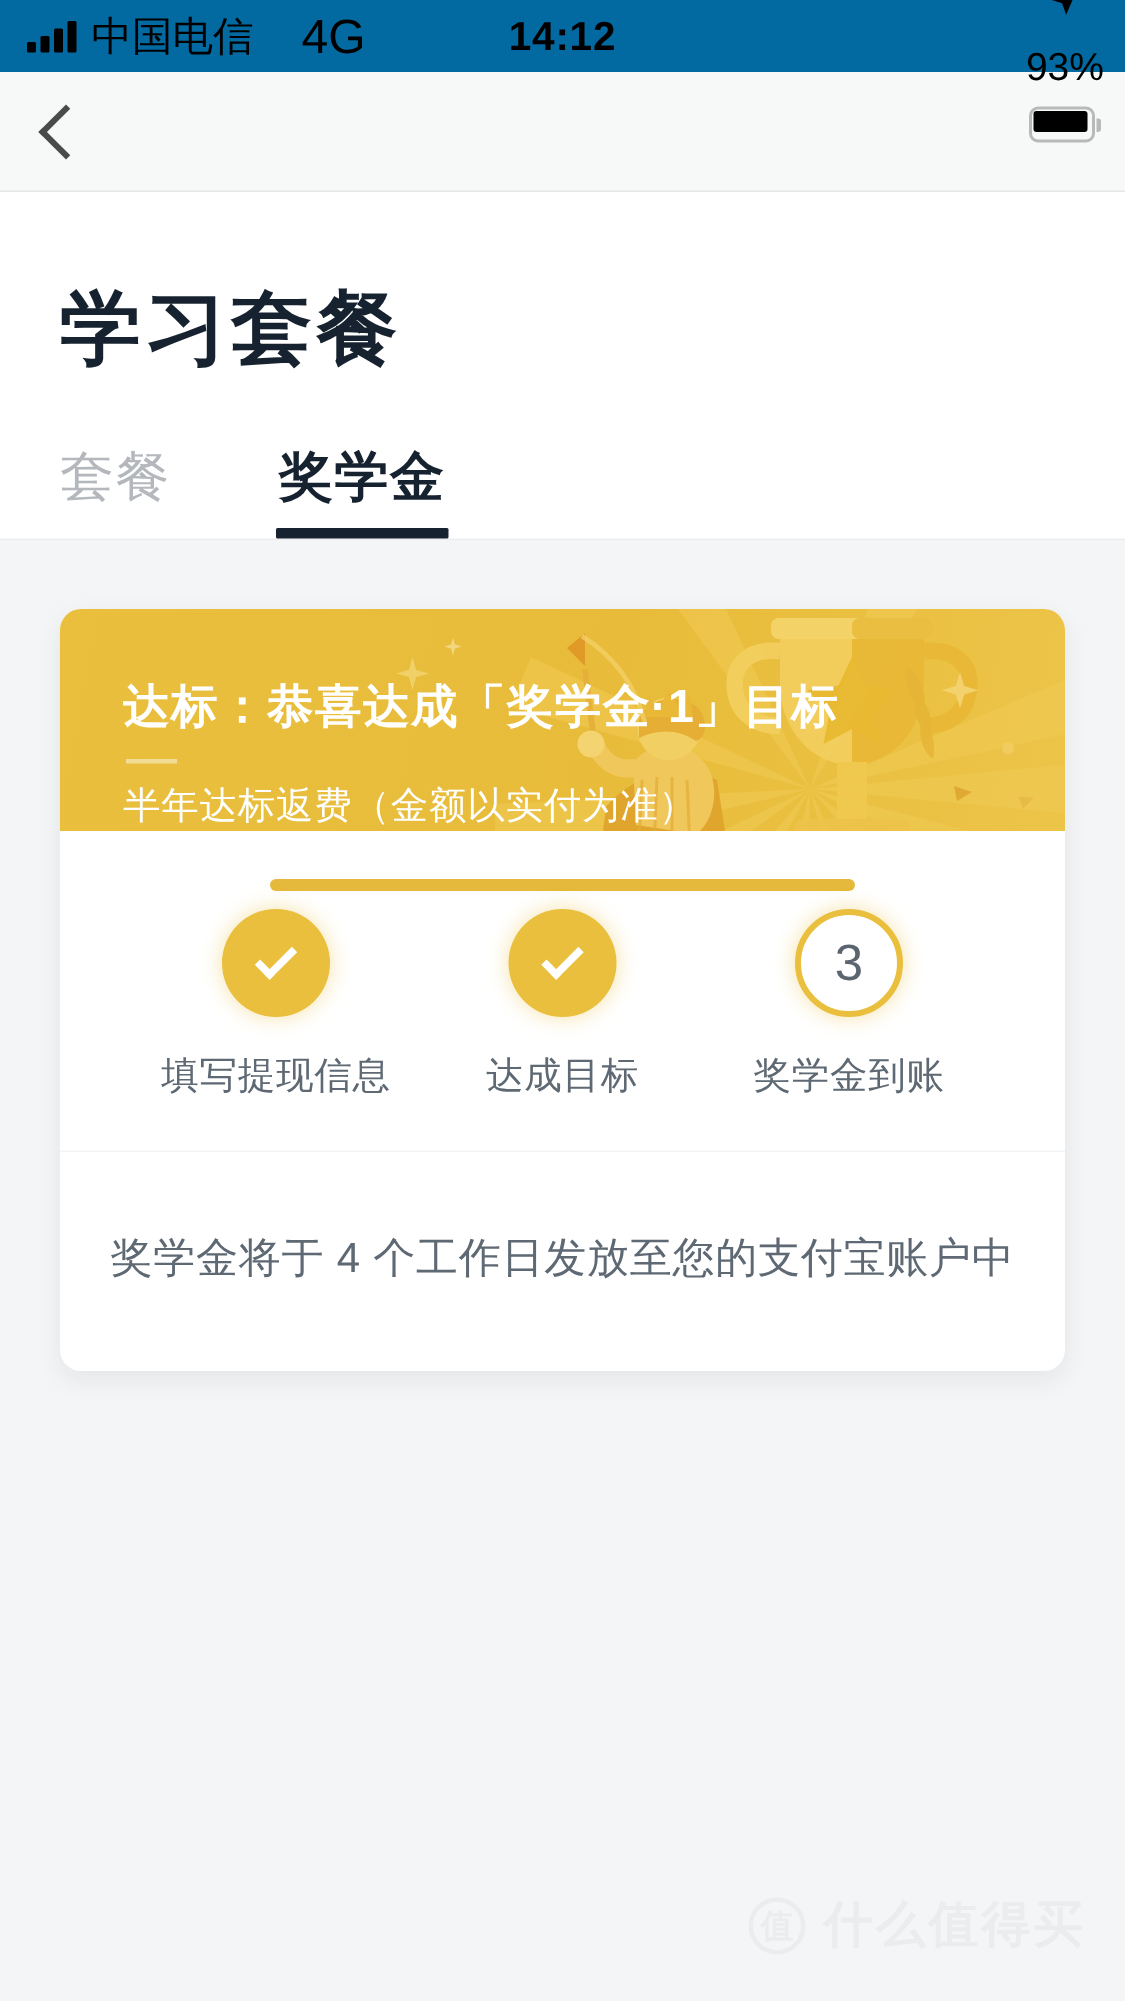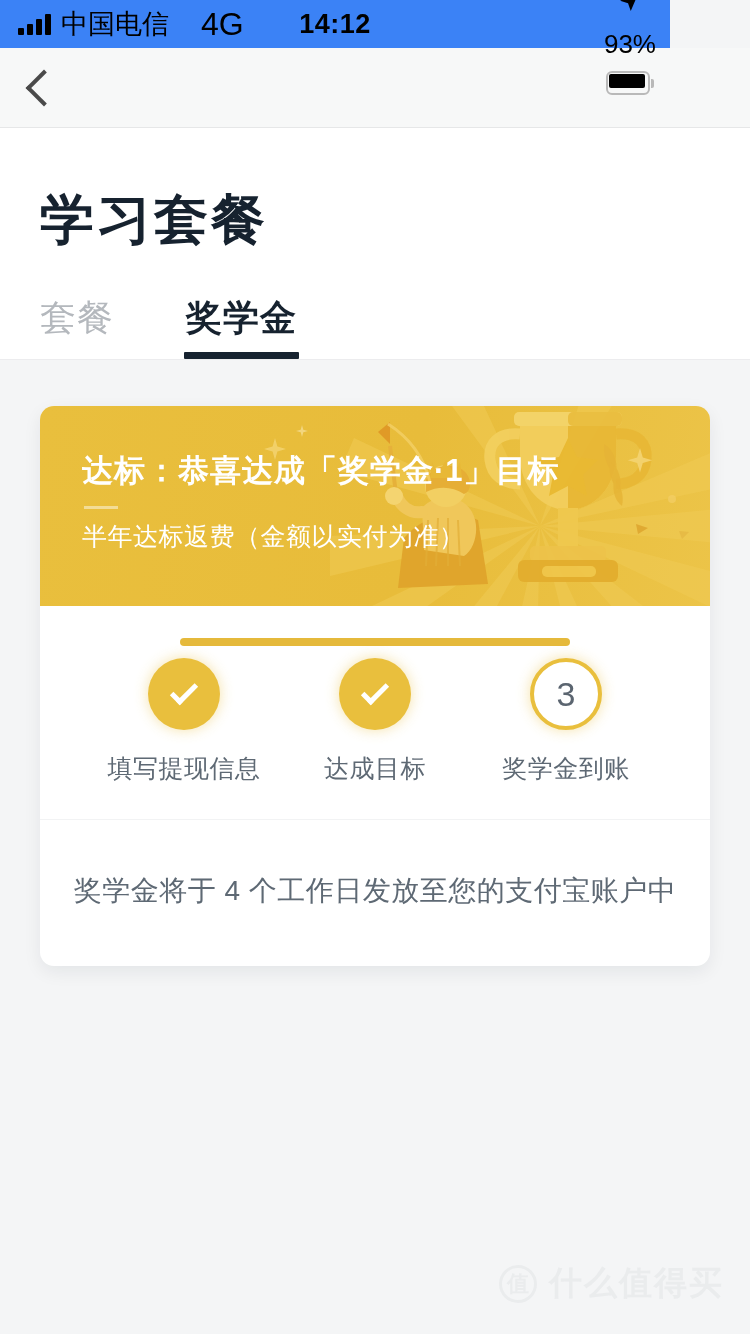--- a/index.html
+++ b/index.html
@@ -5,22 +5,22 @@
   * { margin:0; padding:0; box-sizing:border-box; }
   html, body {
     width:750px; height:1334px;
     background:#f4f5f6;
     font-family:"Liberation Sans","DejaVu Sans",sans-serif;
     overflow:hidden;
   }
 
   
   .statusbar{
-    position:relative; height:48px; width:670px;
-    background:#3b82f6;
+    position:relative; height:48px; width:750px;
+    background:#0369a1;
     display:flex; align-items:center;
   }
   .sb-left{ position:absolute; left:18px; display:flex; align-items:center; gap:10px; }
   .sig{ display:flex; align-items:flex-end; gap:3px; height:22px; }
   .sig i{ display:block; width:6px; background:#000; border-radius:1px; }
   .sig i:nth-child(1){ height:7px; }
   .sig i:nth-child(2){ height:11px; }
   .sig i:nth-child(3){ height:16px; }
   .sig i:nth-child(4){ height:21px; }
   .carrier{ font-size:27px; color:#000; letter-spacing:0px; }
@@ -76,21 +76,21 @@
   
   .content{ background:#f4f5f6; padding:46px 40px 0 40px; height:calc(1334px - 48px - 80px - 60px - 62px - 44px - 46px - 2px); }
 
   .card{
     background:#ffffff; border-radius:14px; overflow:hidden;
     box-shadow:0 6px 18px rgba(20,30,45,0.07);
   }
 
   
   .banner{
-    position:relative; height:200px; overflow:hidden;
+    position:relative; height:148px; overflow:hidden;
     background:linear-gradient(100deg,#e9bf3d 0%,#e8bc3a 55%,#ecc448 100%);
   }
   .rays{ position:absolute; right:-40px; top:-30px; width:420px; height:360px; }
   .trophy-wrap{ position:absolute; right:10px; top:-6px; width:330px; height:196px; }
   .sparkle{ position:absolute; }
 
   .banner-inner{ position:relative; z-index:3; padding:46px 0 0 42px; }
   .banner-title{
     font-size:31px; font-weight:bold; color:#ffffff; letter-spacing:1px; line-height:1.2;
   }

